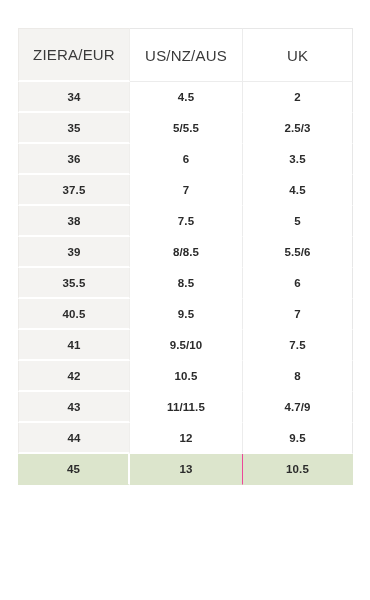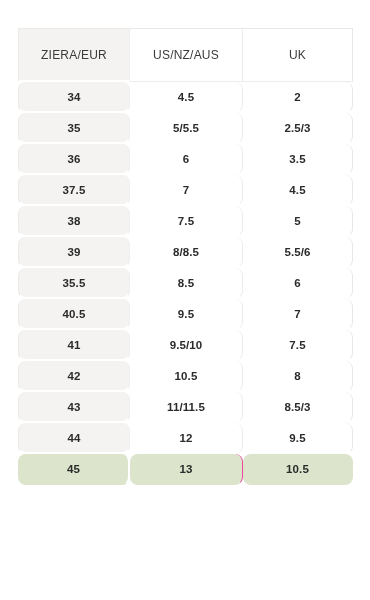--- a/index.html
+++ b/index.html
@@ -39,21 +39,21 @@
     table-layout: fixed;
   }
 
   table.size-table col.c1 { width: 112px; }
   table.size-table col.c2 { width: 113px; }
   table.size-table col.c3 { width: 110px; }
 
   
   thead th {
     height: 54px;
-    font-size: 12px;
+    font-size: 15px;
     font-weight: 400;
     color: #3a3a3a;
     text-align: center;
     vertical-align: middle;
     letter-spacing: 0.2px;
     background: #ffffff;
     border-top: 1px solid #e7e7e7;
     border-bottom: 1px solid #ececec;
     border-right: 1px solid #ececec;
     padding: 0 4px;
@@ -75,21 +75,20 @@
     font-size: 11.5px;
     font-weight: 700;
     color: #2b2b2b;
     text-align: center;
     vertical-align: middle;
     background: #ffffff;
     border-right: 1px solid #ececec;
     border-bottom: 1px solid #ffffff;
     padding: 0 4px;
     letter-spacing: 0.1px;
-    border-radius: 8px;
   }
   tbody td.col-first {
     background: #f4f3f1;
     border-left: 1px solid #eceae7;
     border-right: 1px solid #efeeec;
     border-bottom: 2px solid #ffffff;
   }
   tbody td.col-last {
     border-right: 1px solid #e7e7e7;
   }
@@ -180,21 +179,21 @@
             <td class="col-last">7.5</td>
           </tr>
           <tr>
             <td class="col-first">42</td>
             <td>10.5</td>
             <td class="col-last">8</td>
           </tr>
           <tr>
             <td class="col-first">43</td>
             <td>11/11.5</td>
-            <td class="col-last">8.5/3</td>
+            <td class="col-last">4.7/9</td>
           </tr>
           <tr>
             <td class="col-first">44</td>
             <td>12</td>
             <td class="col-last">9.5</td>
           </tr>
           <tr class="is-highlighted">
             <td class="col-first">45</td>
             <td>13</td>
             <td class="col-last">10.5</td>

